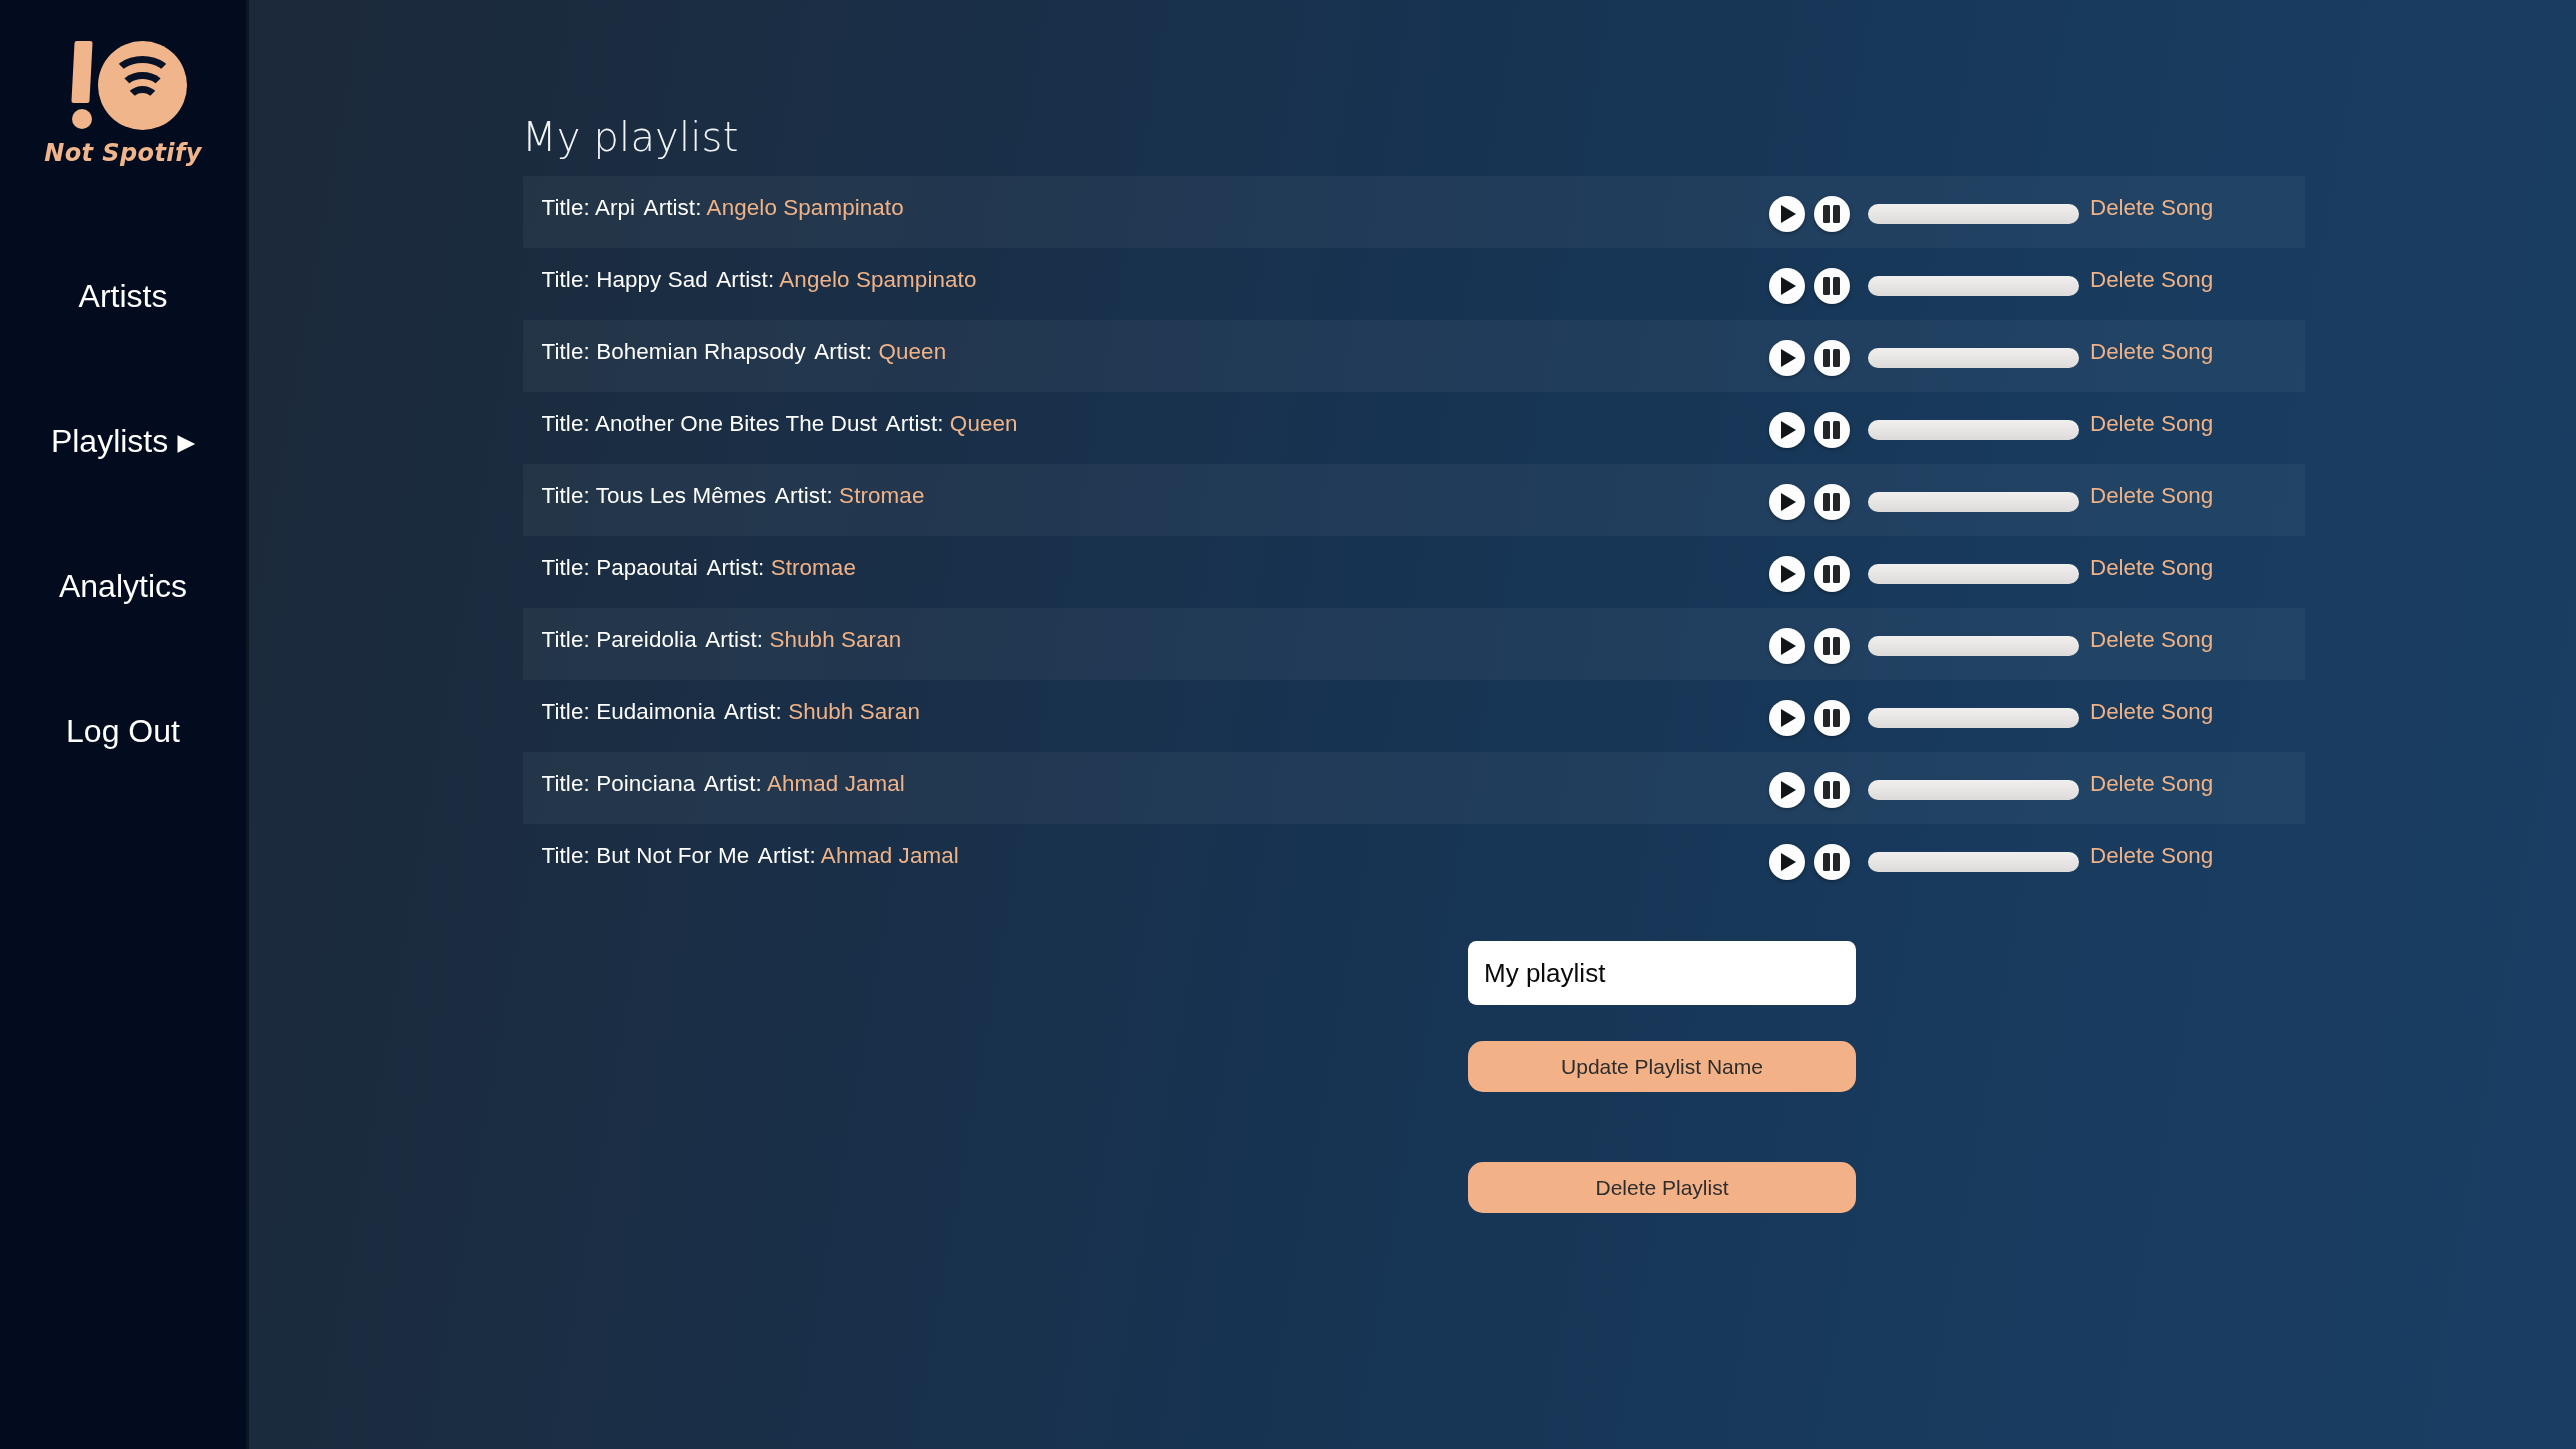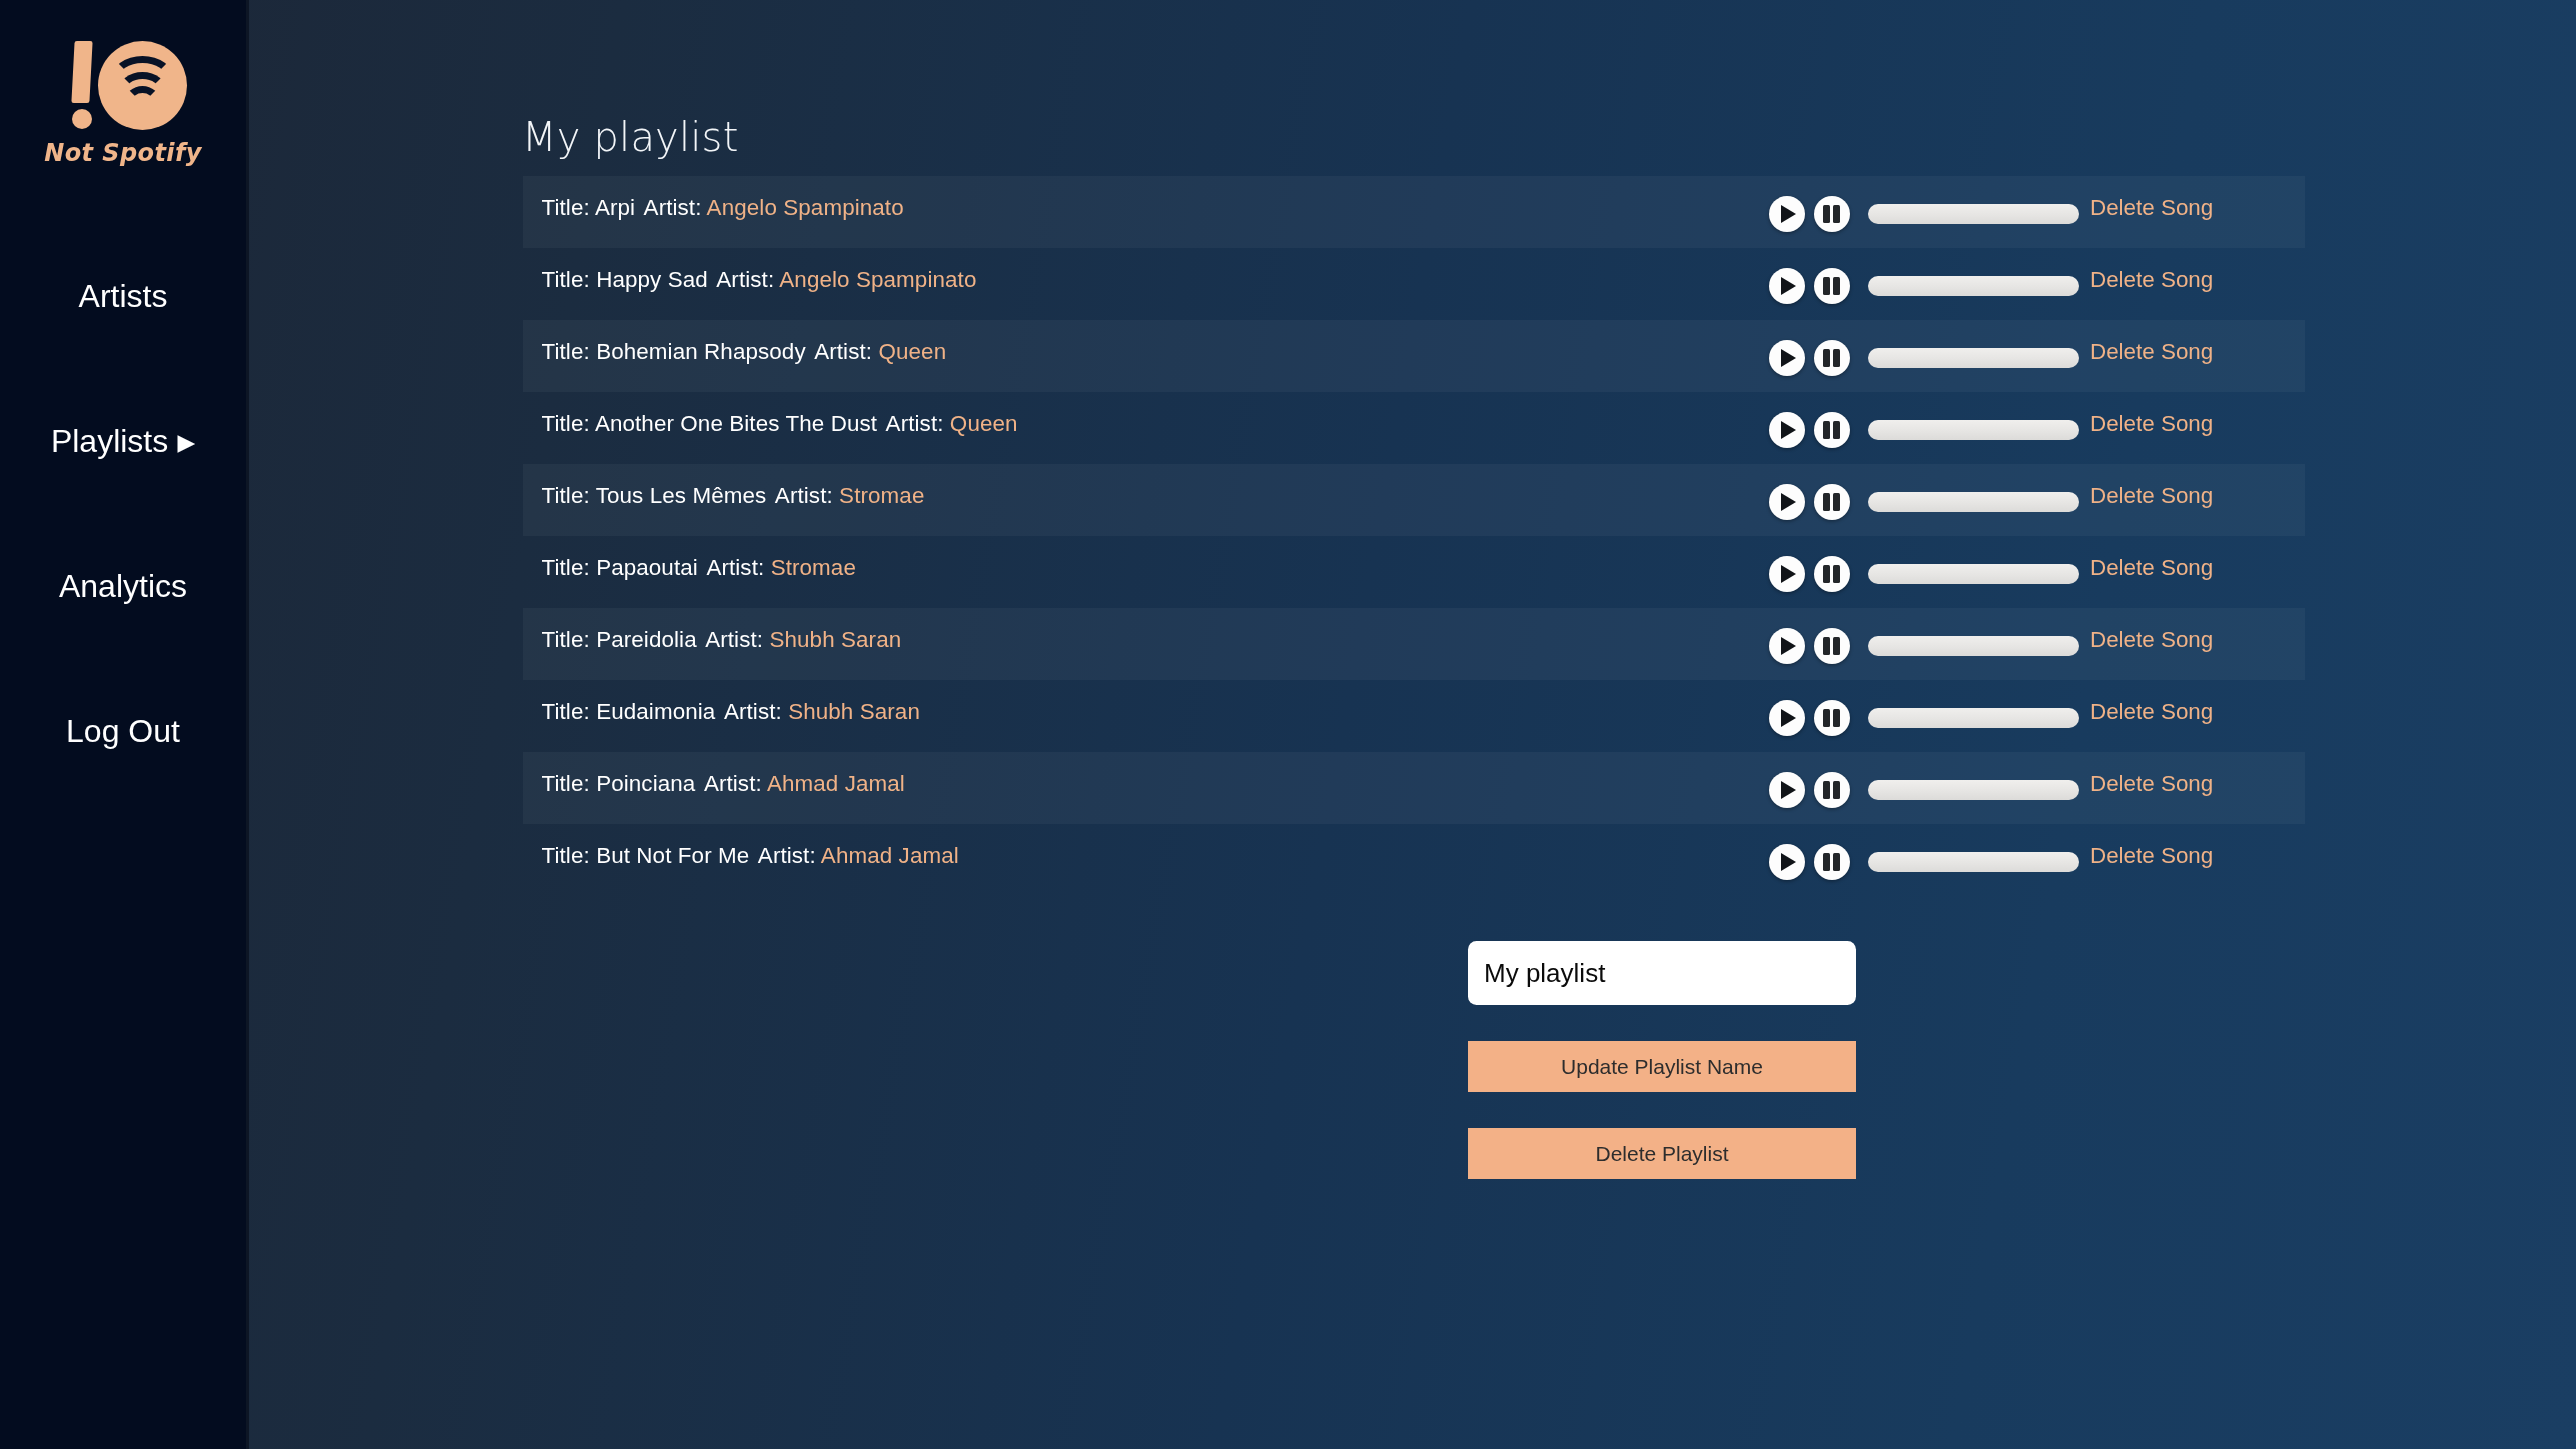--- a/index.html
+++ b/index.html
@@ -254,31 +254,31 @@
     font-size: 26px;
     font-family: "Liberation Sans", sans-serif;
     padding: 0 16px;
     outline: none;
   }
 
   .action-btn {
     margin-top: 36px;
     height: 51px;
     border: none;
-    border-radius: 0;
+    border-radius: 15px;
     background: #f3b187;
     color: #2d2d2d;
     font-size: 21px;
     font-family: "Liberation Sans", sans-serif;
     cursor: pointer;
     display: flex;
     align-items: center;
     justify-content: center;
   }
-  .action-btn.second { margin-top: 36px; }
+  .action-btn.second { margin-top: 70px; }
 </style>
 </head>
 <body>
 
 <div id="app">
 
   <aside id="sidebar">
 
     <div class="logo-wrap">
       <div class="logo-mark">

